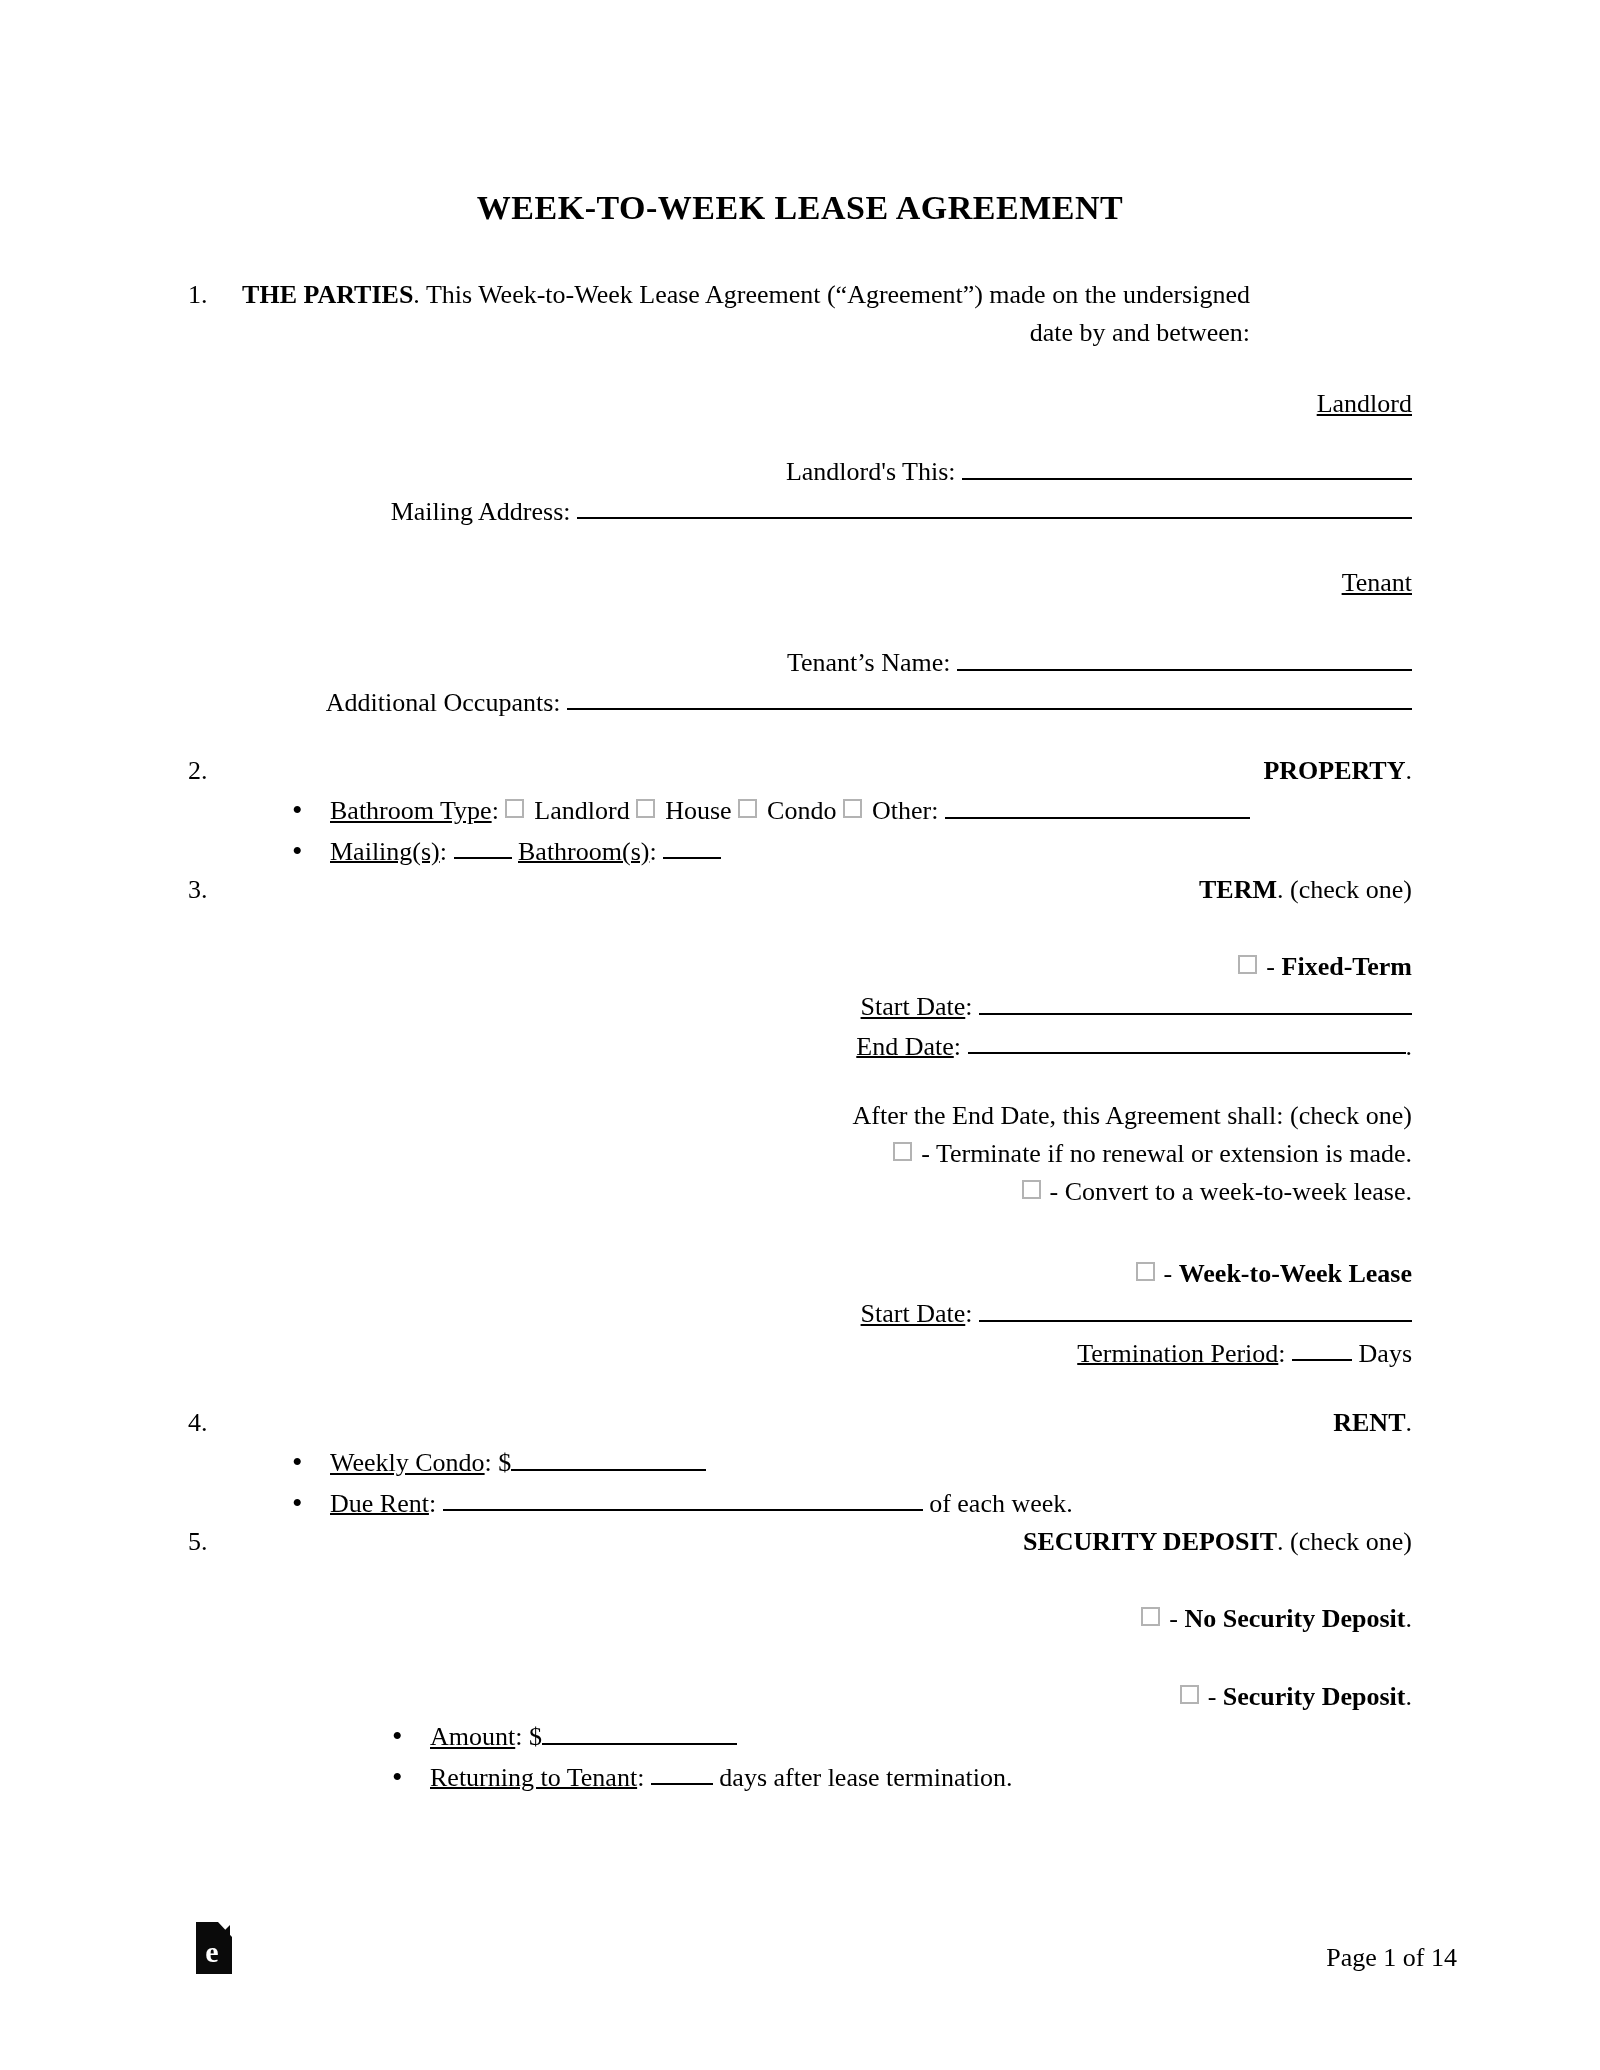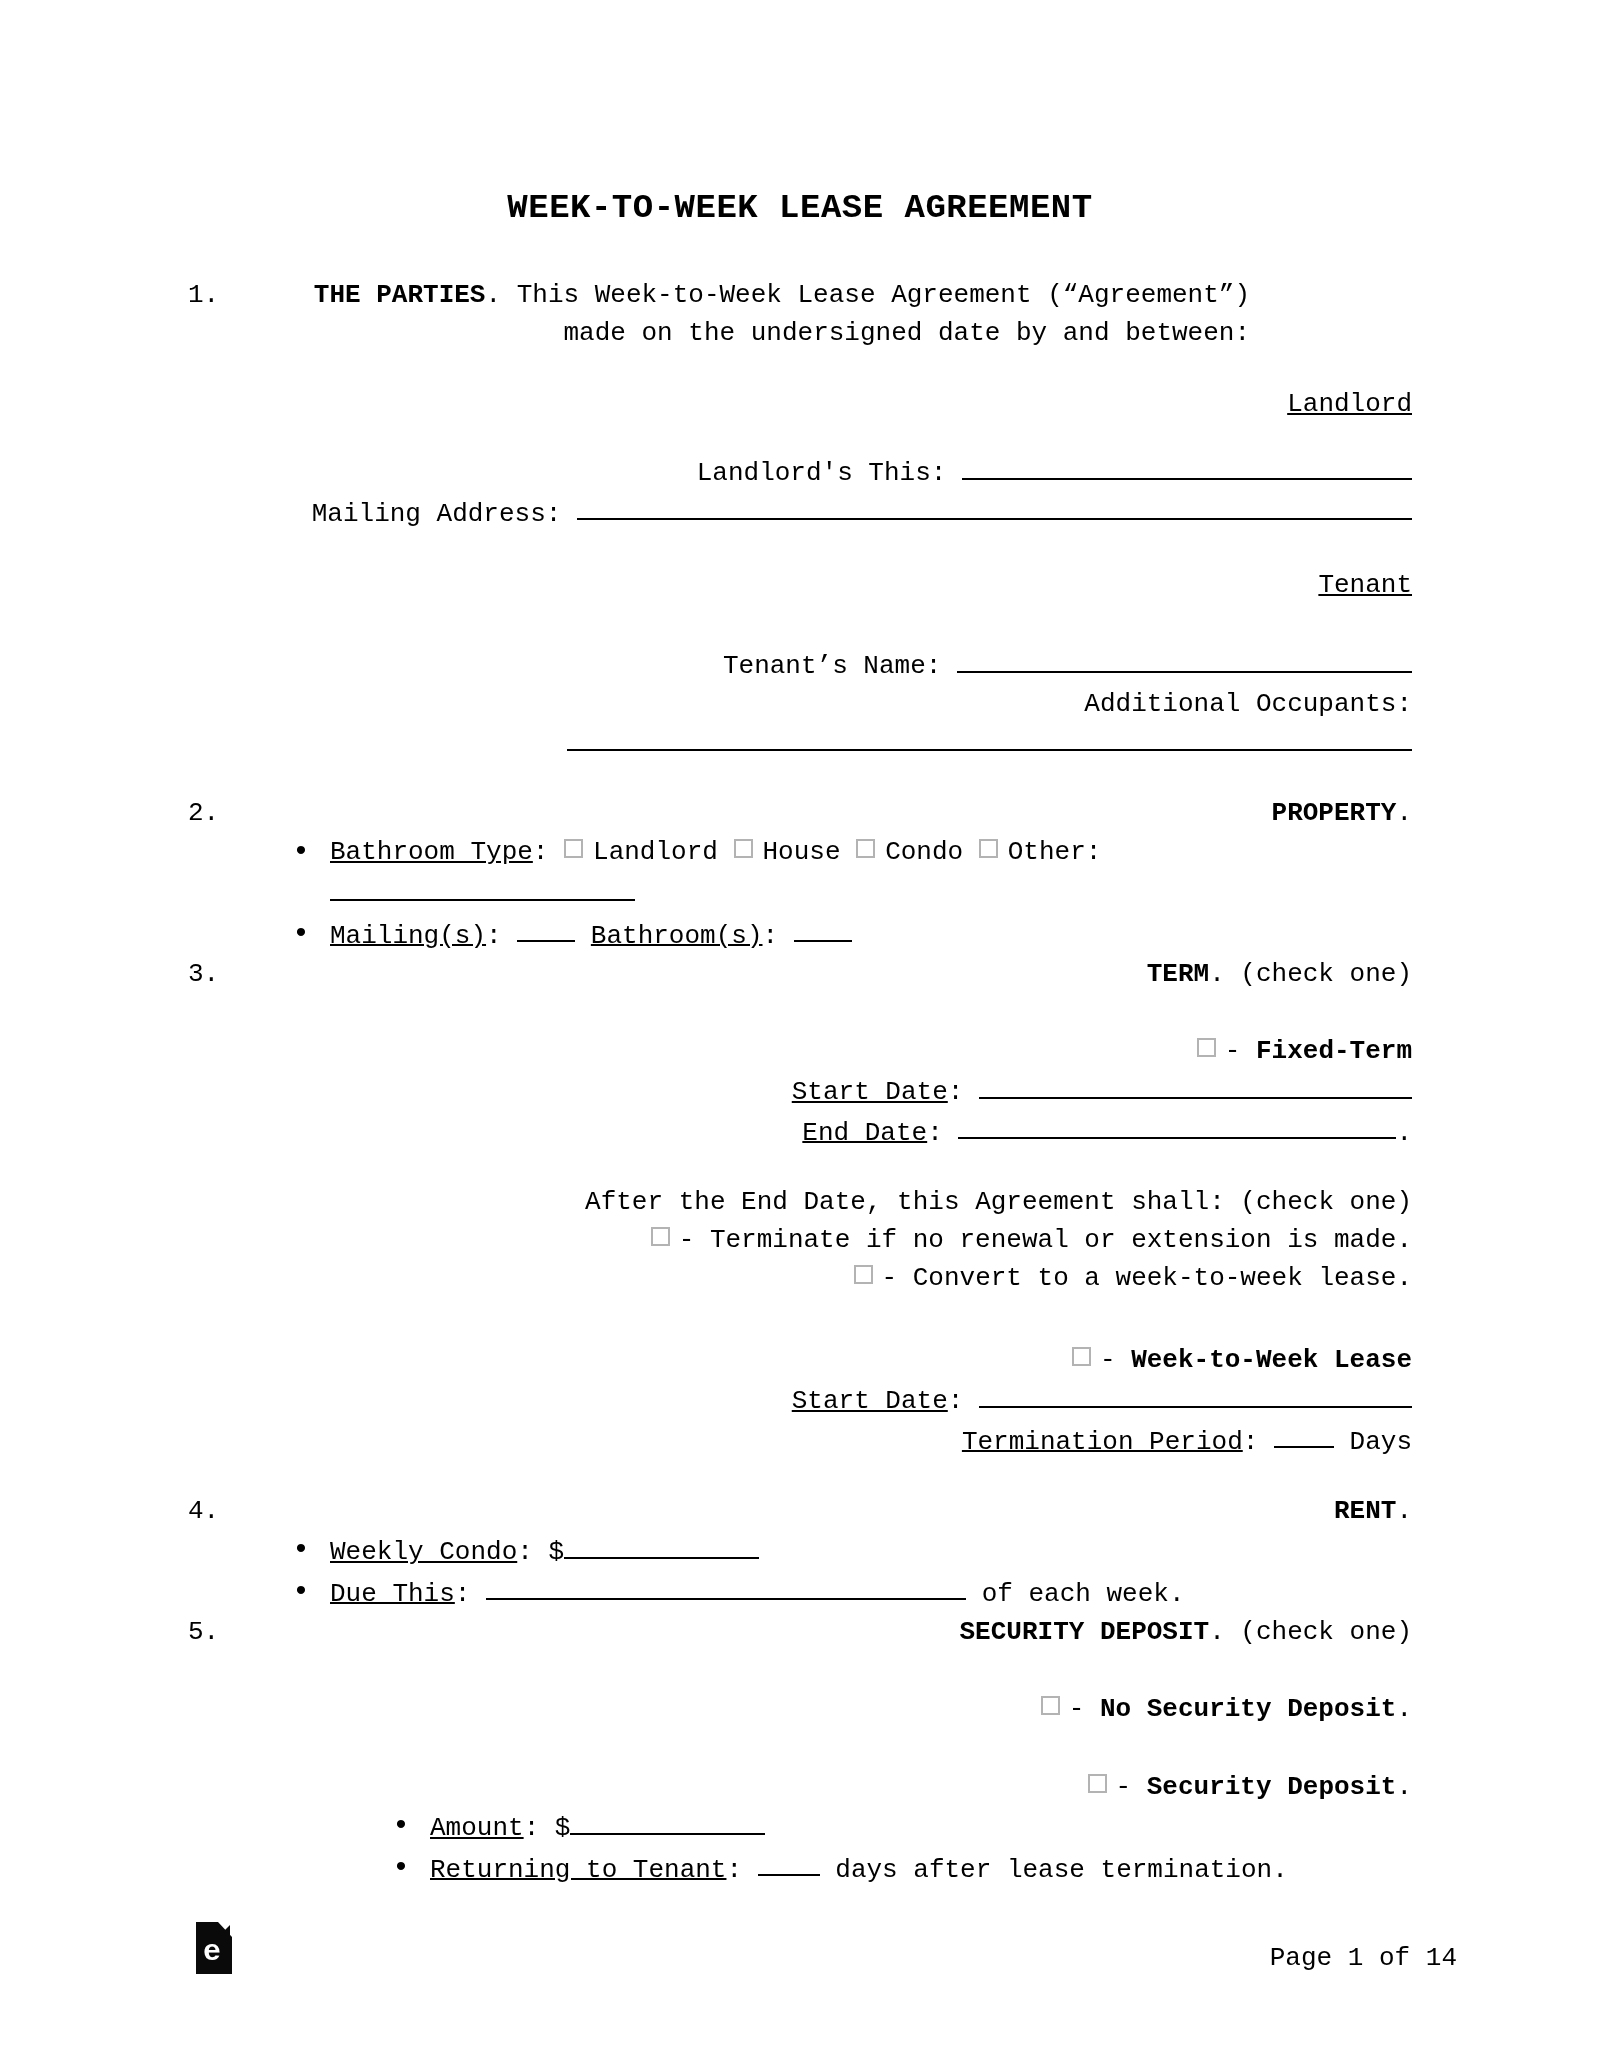--- a/index.html
+++ b/index.html
@@ -1,20 +1,20 @@
 <!DOCTYPE html>
 <html><head>
 <meta charset="utf-8">
 <style>
   html,body{margin:0;padding:0;background:#ffffff;}
   .page{
     position:relative;
     width:1600px;height:2070px;
     background:#ffffff;
-    font-family:Liberation Mono, monospace;
+    font-family:Liberation Serif, serif;
     font-size:26px;line-height:38px;color:#000;
     overflow:hidden;
   }
   .content{position:absolute;left:188px;top:188px;width:1224px;}
   .title{
     font-size:34px;line-height:40px;font-weight:bold;
     text-align:center;margin:0 0 48px 0;letter-spacing:0.5px;
   }
   p{margin:0;text-align:right;}
   .b{font-weight:bold;}
@@ -192,21 +192,21 @@
     <div class="sect">
       <div class="sect-num">4.</div>
       <div class="sect-body">
         <p><span class="b">RENT</span><span>.</span></p>
         <ul class="bul mb29">
           <li>
             <span><span class="ul">Weekly Condo</span><span>:</span></span>
             <span>$</span><span class="line" style="width:195px"></span>
           </li>
           <li>
-            <span><span class="ul">Due This</span><span>:</span></span>
+            <span><span class="ul">Due Rent</span><span>:</span></span>
             <span class="line" style="width:480px"></span>
             <span>of each week.</span>
           </li>
         </ul>
       </div>
     </div>
 
     <div class="sect">
       <div class="sect-num">5.</div>
       <div class="sect-body">

